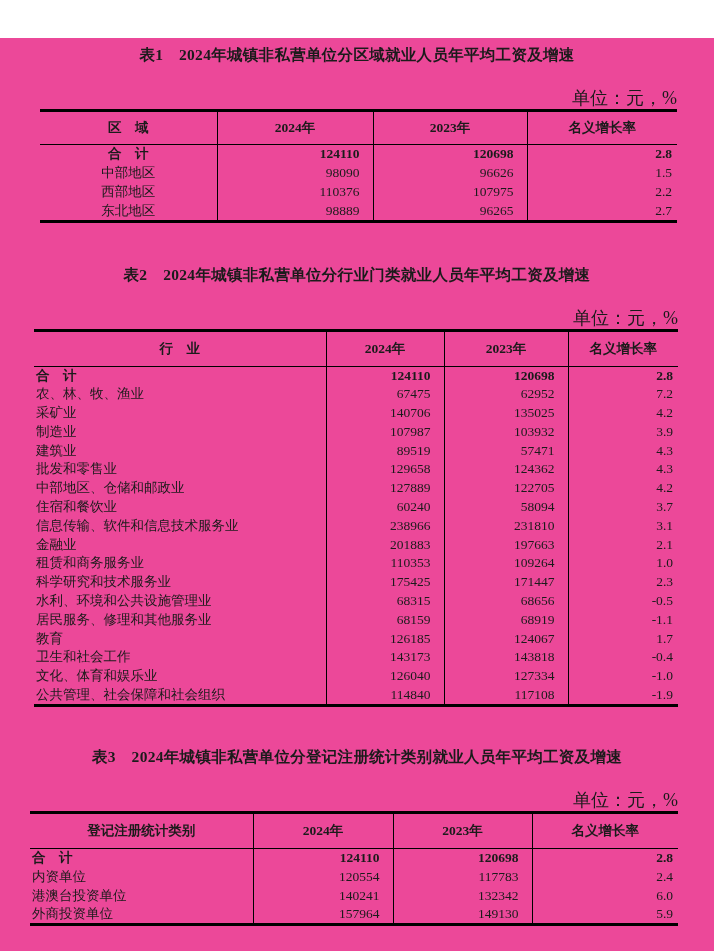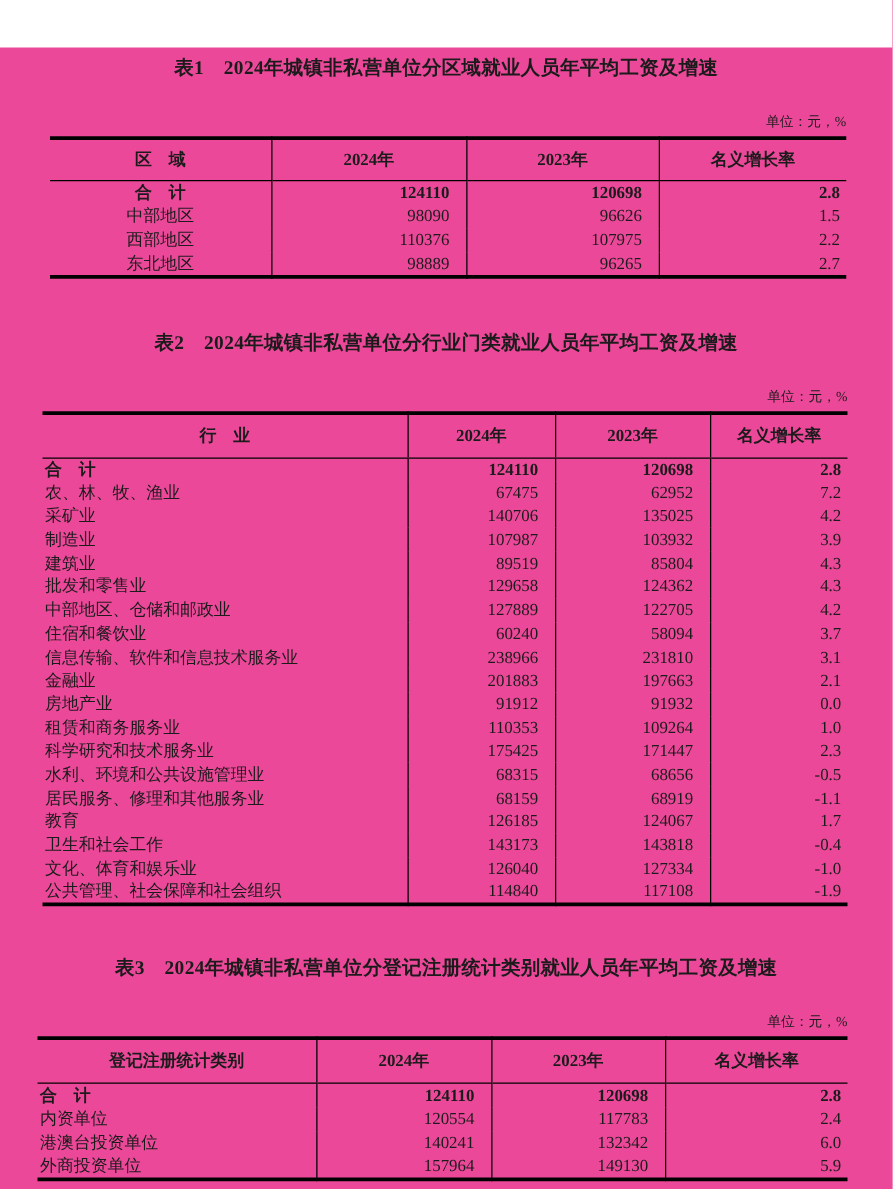--- a/index.html
+++ b/index.html
@@ -21,21 +21,21 @@
     letter-spacing:0.3px;
   }
   .sec2 .tbl-title{margin-top:42px;}
   .sec3 .tbl-title{margin-top:40px;}
   .tablewrap{box-sizing:content-box;}
   .sec1 .tablewrap{margin-left:40px;width:637px;}
   .sec2 .tablewrap{margin-left:34px;width:644px;}
   .sec3 .tablewrap{margin-left:30px;width:648px;}
   .unit-label{
     text-align:right;
-    font-size:11px;
+    font-size:18px;
     line-height:16px;
     margin-top:25px;
     margin-bottom:3px;
   }
   table{
     border-collapse:collapse;
     table-layout:fixed;
     width:100%;
     border-top:3px solid #000;
     border-bottom:3px solid #000;
@@ -158,21 +158,21 @@
             </tr>
             <tr>
               <td>制造业</td>
               <td>107987</td>
               <td>103932</td>
               <td>3.9</td>
             </tr>
             <tr>
               <td>建筑业</td>
               <td>89519</td>
-              <td>85804</td>
+              <td>57471</td>
               <td>4.3</td>
             </tr>
             <tr>
               <td>批发和零售业</td>
               <td>129658</td>
               <td>124362</td>
               <td>4.3</td>
             </tr>
             <tr>
               <td>中部地区、仓储和邮政业</td>
@@ -190,26 +190,20 @@
               <td>信息传输、软件和信息技术服务业</td>
               <td>238966</td>
               <td>231810</td>
               <td>3.1</td>
             </tr>
             <tr>
               <td>金融业</td>
               <td>201883</td>
               <td>197663</td>
               <td>2.1</td>
-            </tr>
-            <tr>
-              <td>房地产业</td>
-              <td>91912</td>
-              <td>91932</td>
-              <td>0.0</td>
             </tr>
             <tr>
               <td>租赁和商务服务业</td>
               <td>110353</td>
               <td>109264</td>
               <td>1.0</td>
             </tr>
             <tr>
               <td>科学研究和技术服务业</td>
               <td>175425</td>

